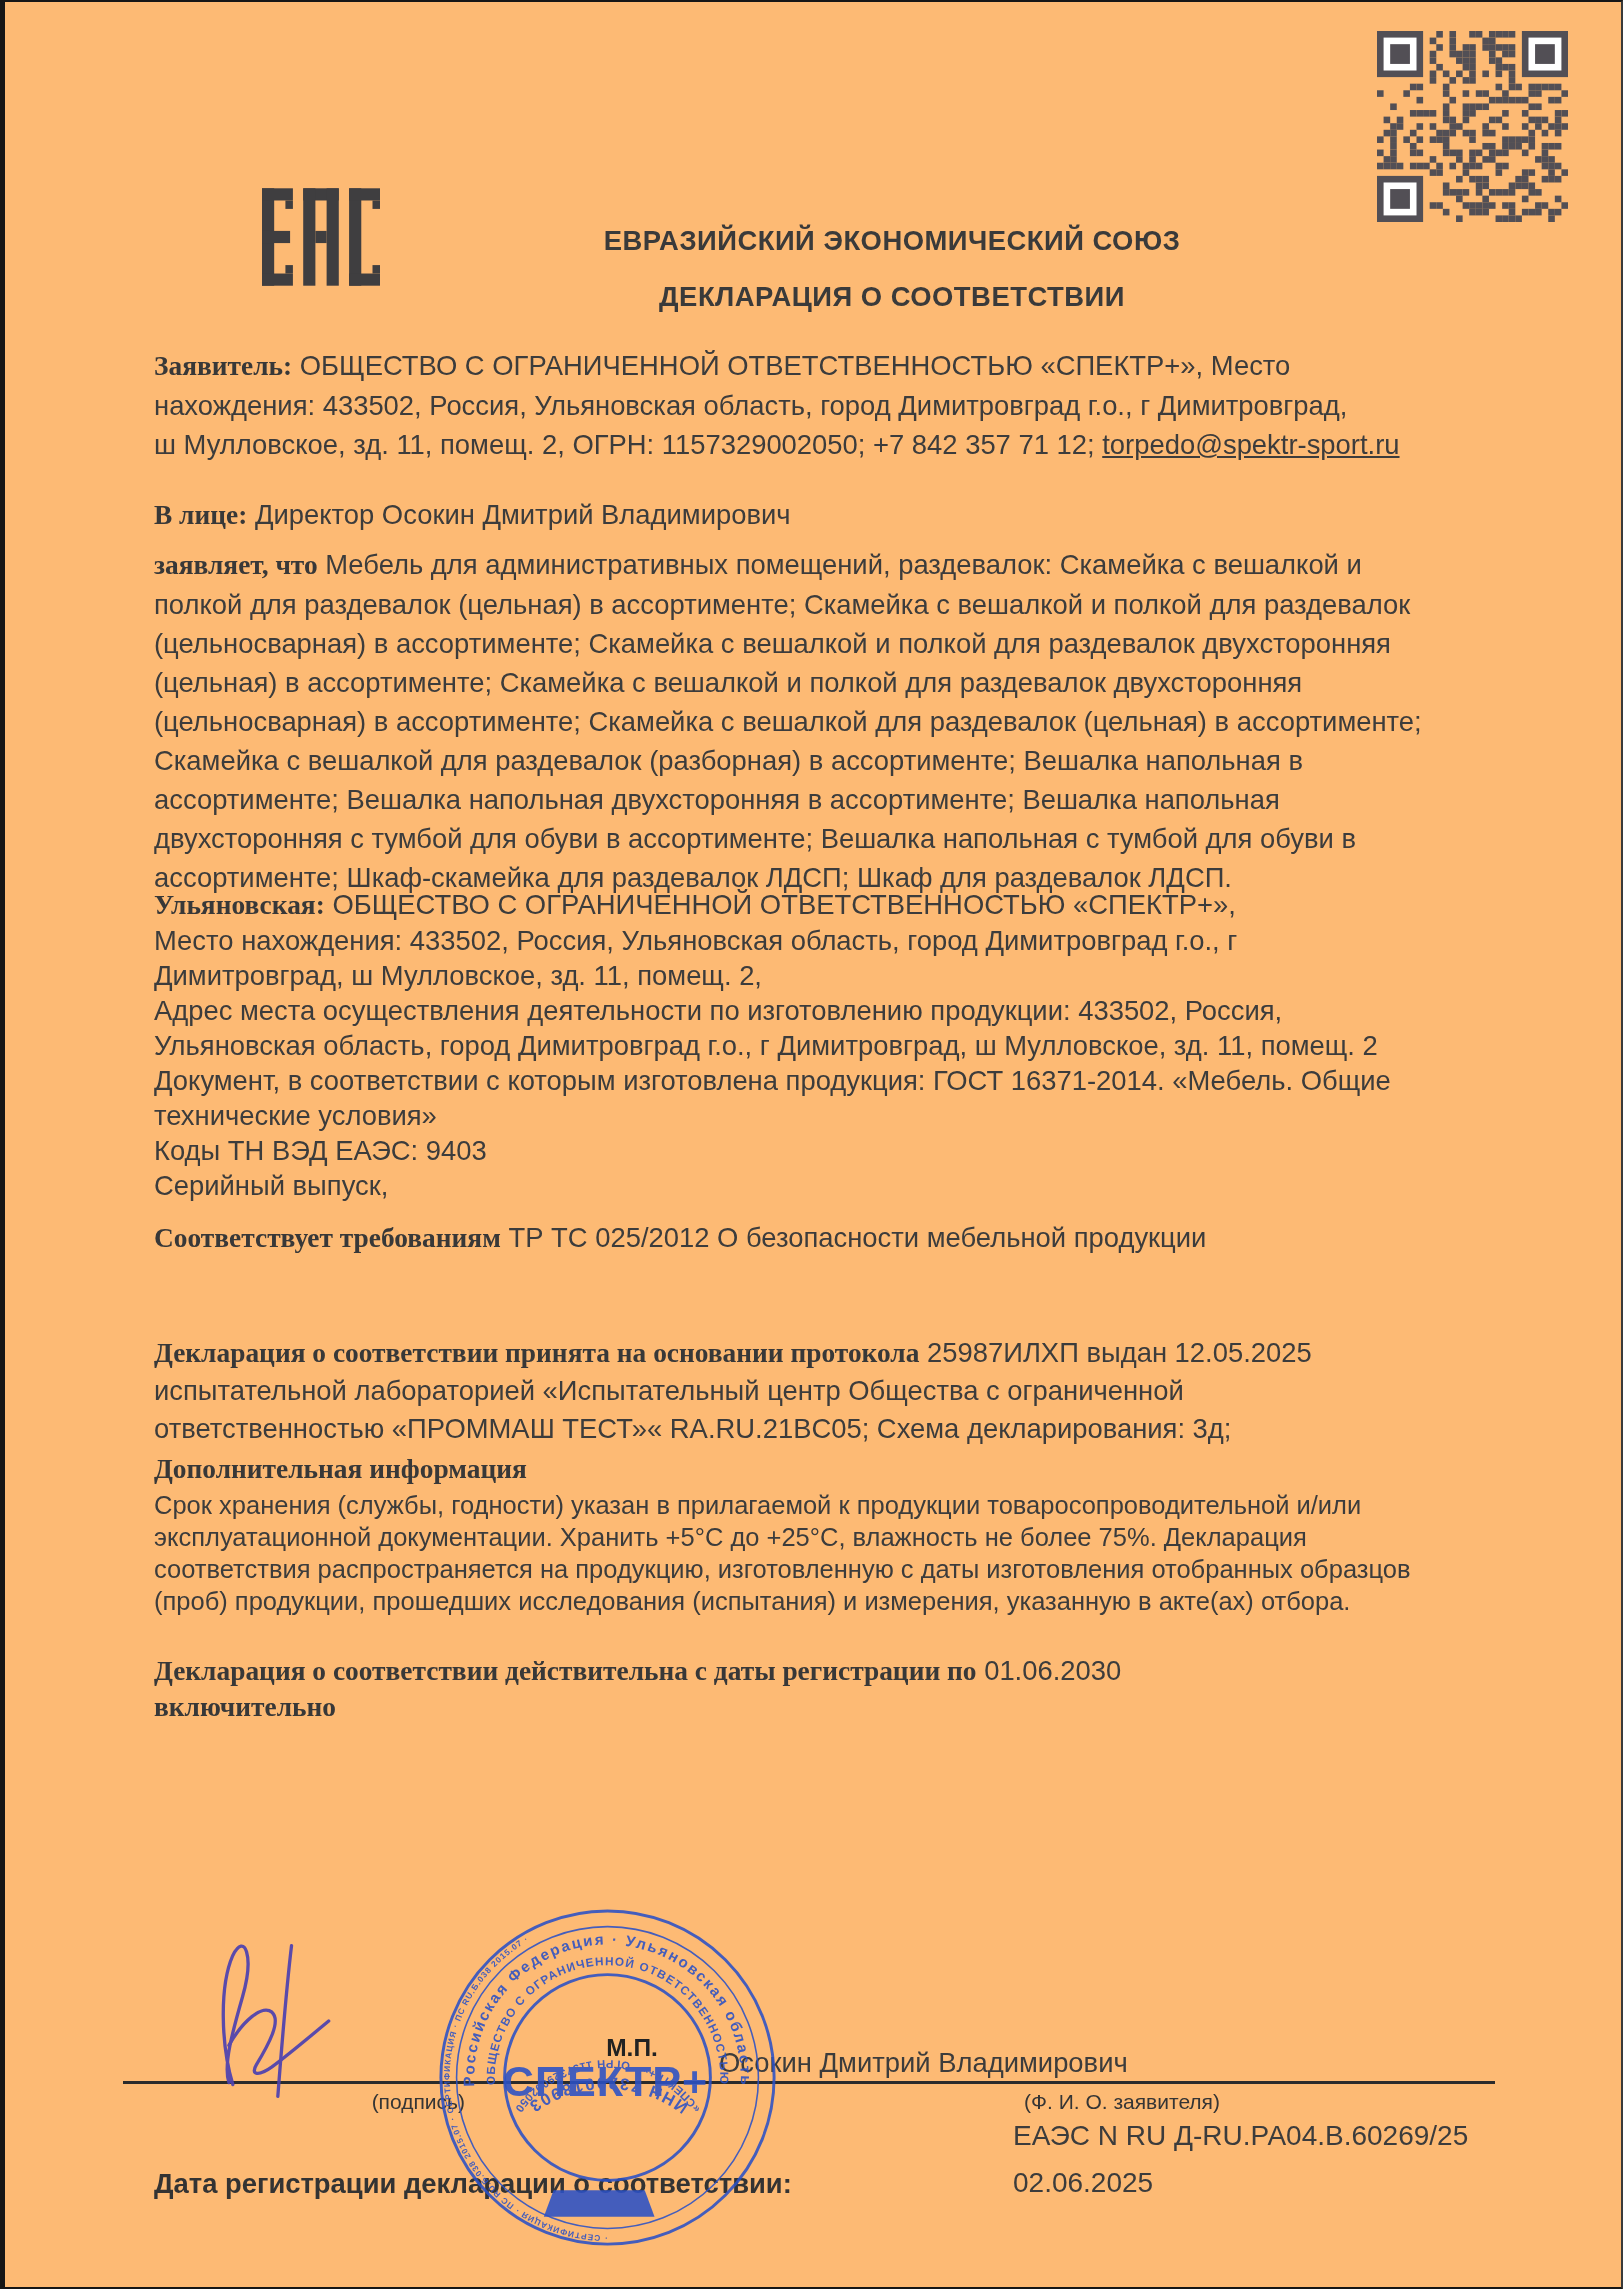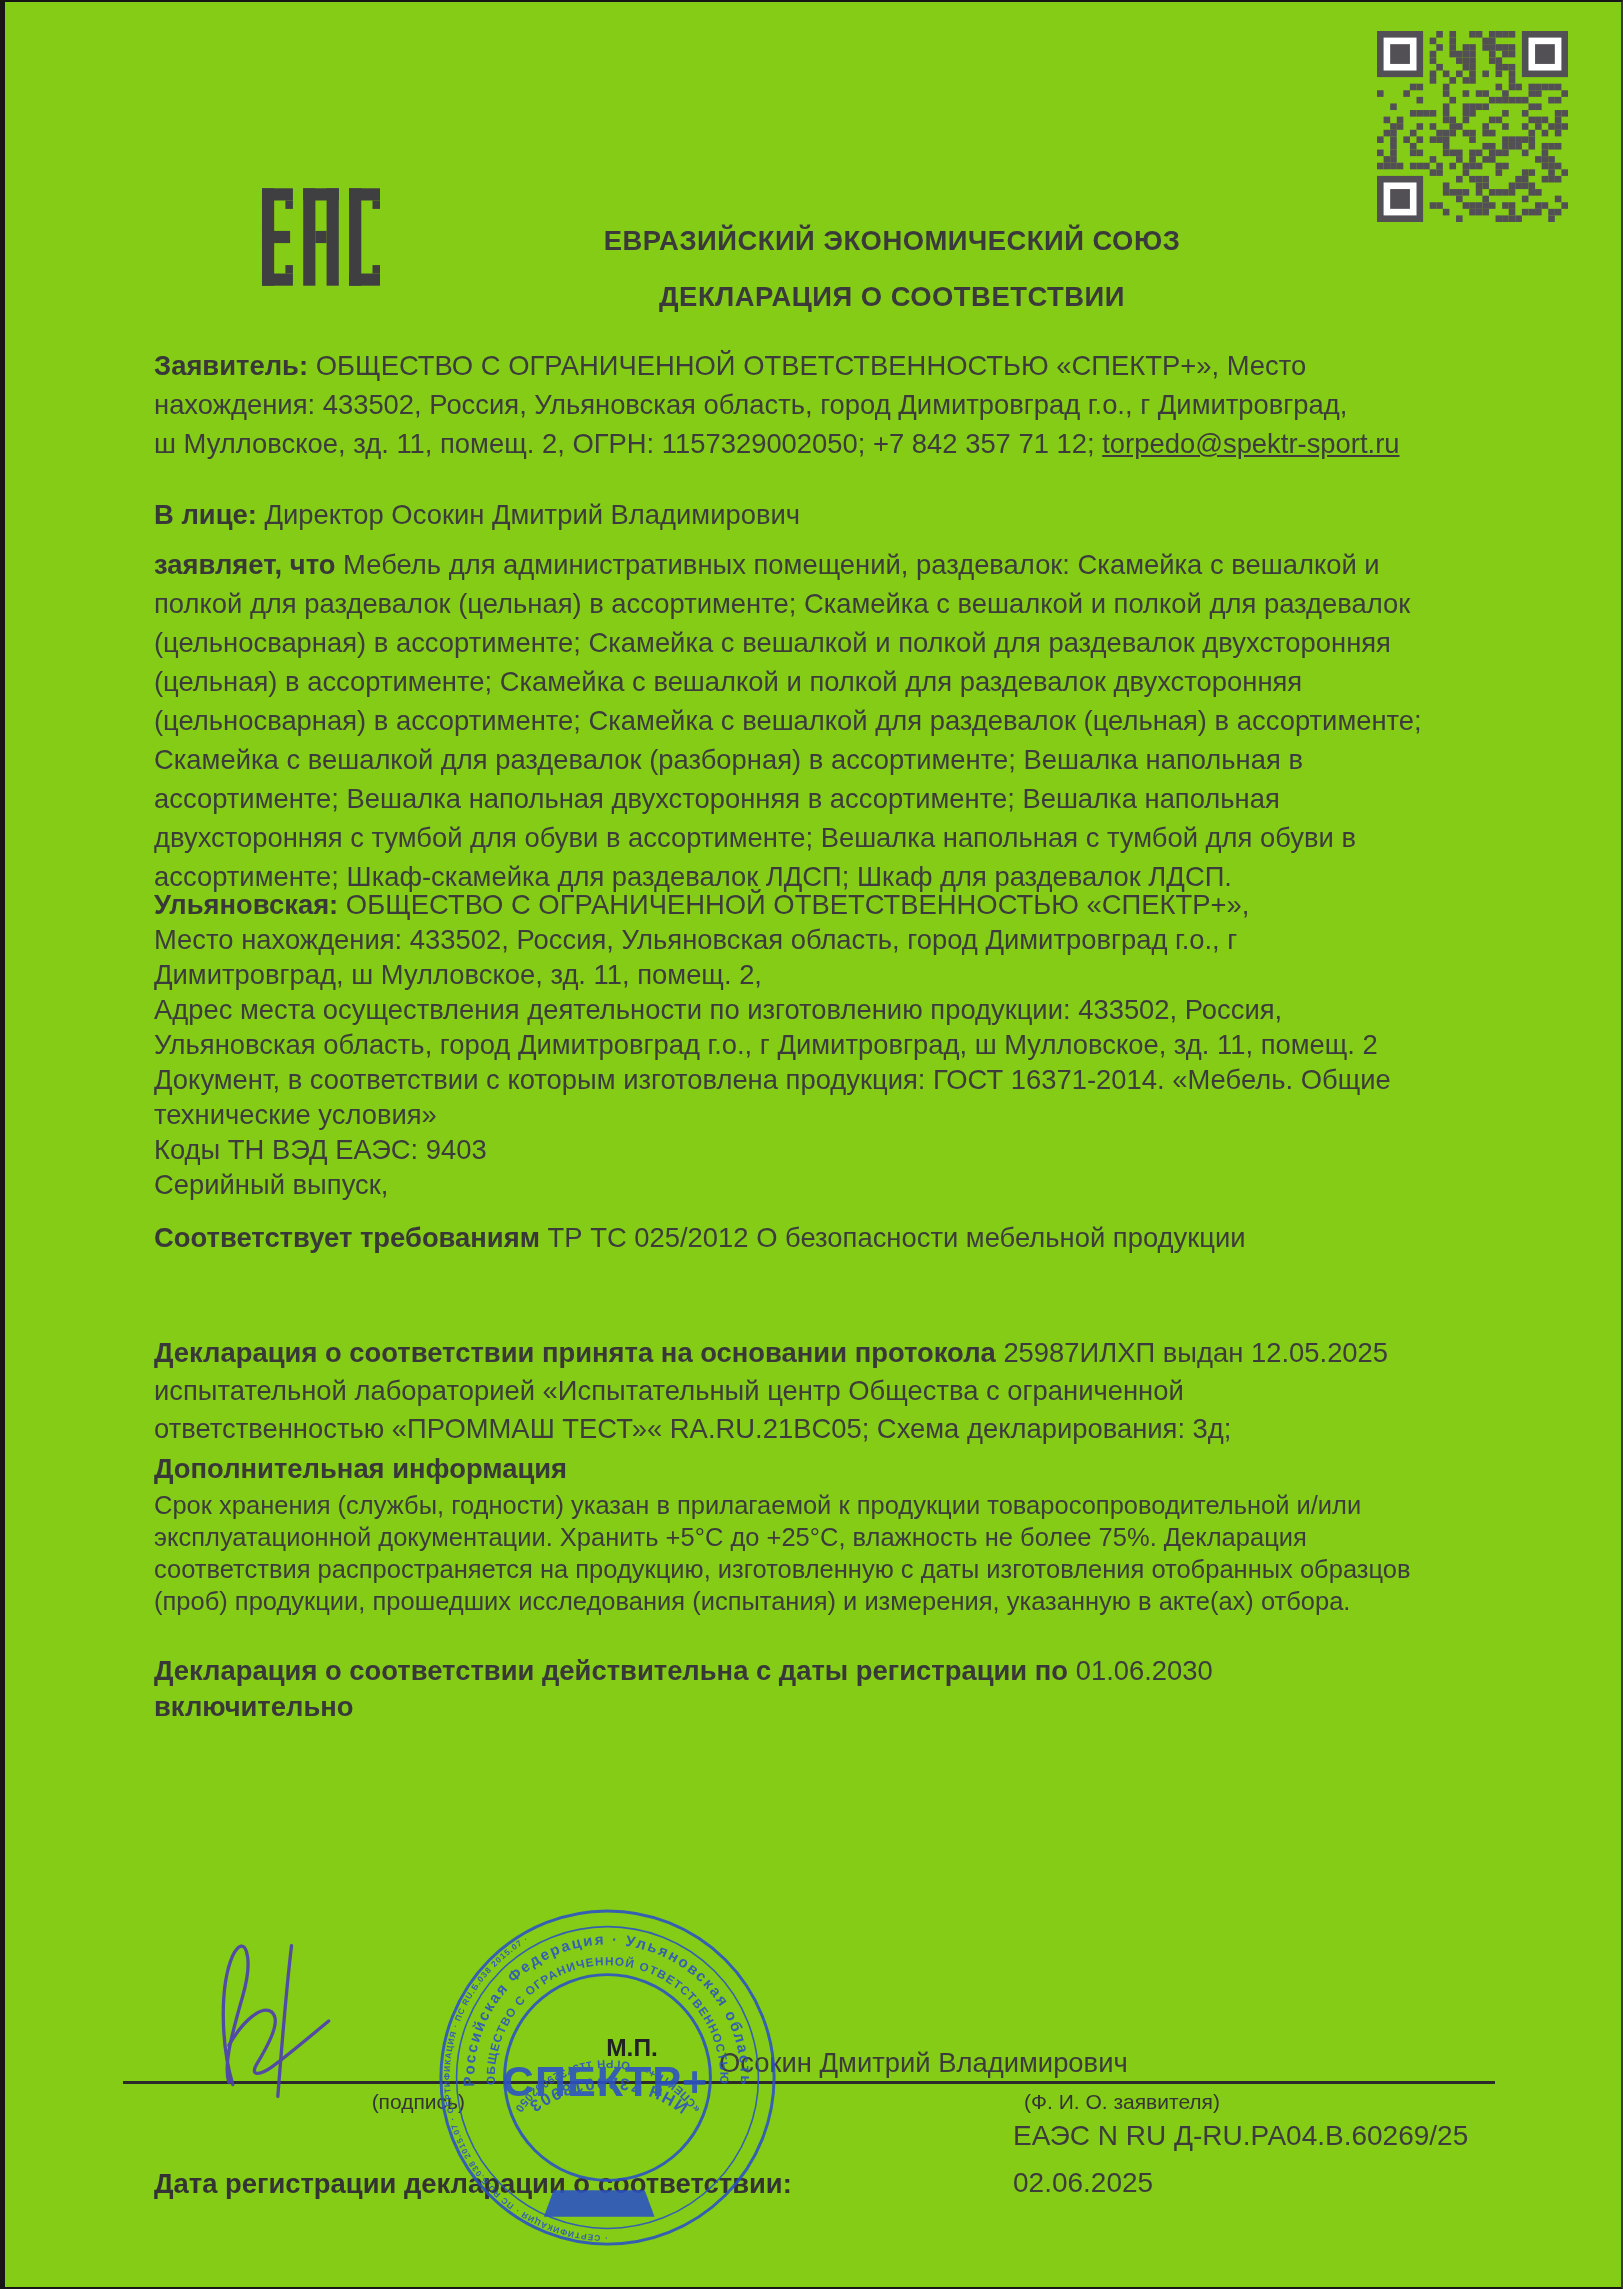--- a/index.html
+++ b/index.html
@@ -1,28 +1,28 @@
 <!DOCTYPE html>
 <html><head>
 <meta charset="utf-8">
 <style>
   html,body{margin:0;padding:0;background:#e8e8e8;}
   #page{
-    position:relative; width:1623px; height:2290px; background:#84cc16;
+    position:relative; width:1623px; height:2290px; background:#fdba74;
     font-family:"Liberation Sans", sans-serif; color:#3c3c3c; overflow:hidden;
     border-top:2.9px solid #161616; border-left:5.9px solid #161616;
     border-right:2px solid #3a3a3a; border-bottom:3.9px solid #161616;
     box-sizing:border-box;
   }
   .abs{position:absolute;}
   .par{
     position:absolute; left:149px; width:1372px;
     font-size:27.4px; line-height:39px; color:#3c3c3c; white-space:pre-line;
   }
-  .b{font-weight:bold; color:#383838;}
+  .b{font-weight:bold; color:#383838;font-family:Liberation Serif, serif;}
   .title{
     position:absolute; left:392px; width:990px; text-align:center;
     font-weight:bold; font-size:27.4px; color:#3a3a3a; letter-spacing:0.5px;
   }
   .link{color:#3c3c3c; text-decoration:underline; cursor:pointer;}
   .caption{position:absolute; font-size:21px; color:#353535; text-align:right;}
   .regrow-label{position:absolute; left:149px; font-size:27.4px; font-weight:bold; color:#333;}
   .regrow-value{position:absolute; left:1008px; font-size:28px; color:#3c3c3c;}
   #mp-label{position:absolute; left:578px; top:2032px; width:98px; text-align:center;
     font-size:24.5px; font-weight:bold; color:#222;}

